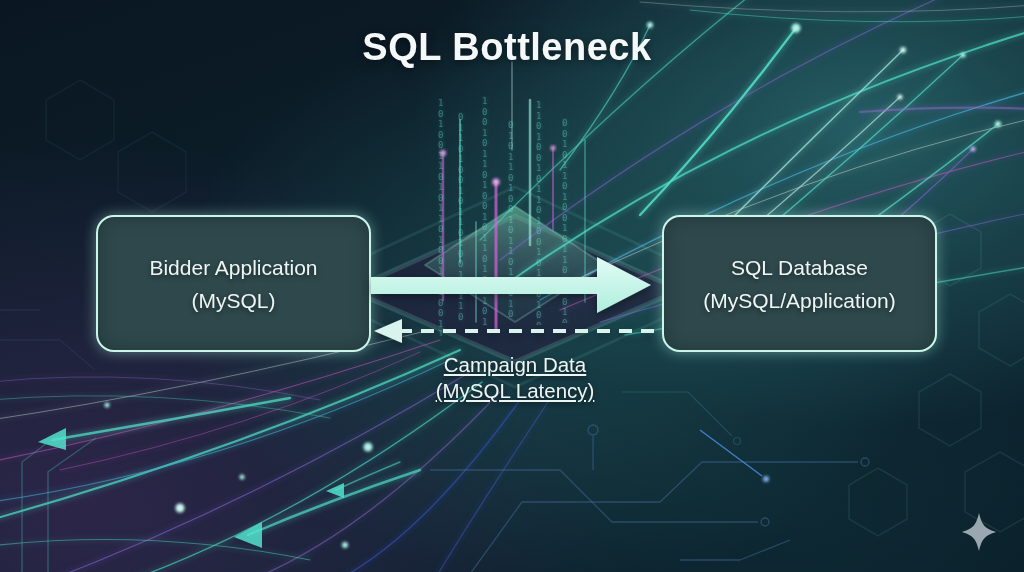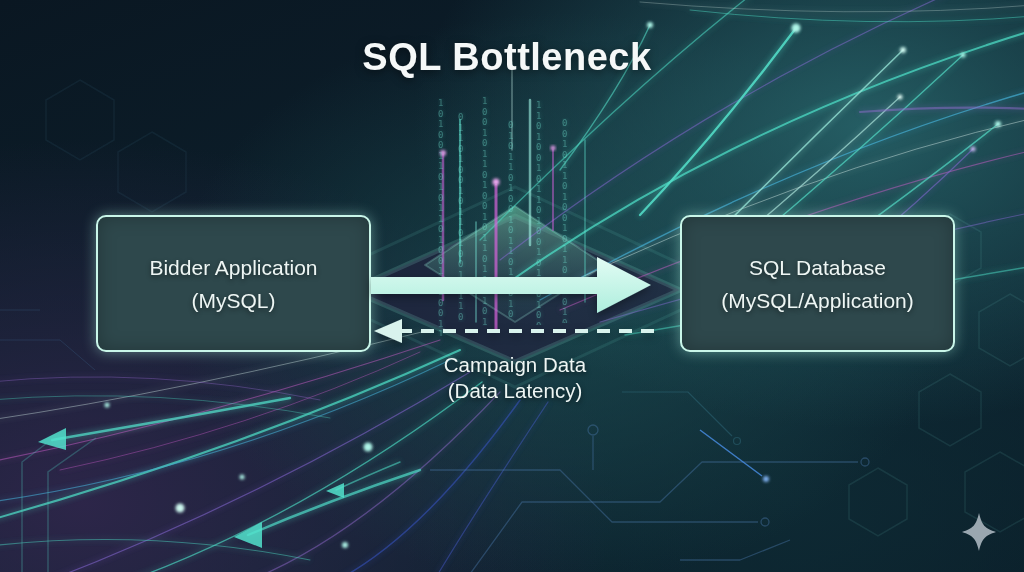--- a/index.html
+++ b/index.html
@@ -13,38 +13,38 @@
       radial-gradient(ellipse 500px 360px at 78% 88%, rgba(14,42,52,0.9), rgba(14,42,52,0) 80%),
       linear-gradient(160deg,#0a1722 0%,#0c1f2b 42%,#0d2430 70%,#0a1d28 100%);
   }
   .bg,.arrows{position:absolute;inset:0;pointer-events:none;}
   .bg{z-index:1;}
   .binary{z-index:2;position:absolute;width:10px;overflow:hidden;
     font-family:"DejaVu Sans Mono",monospace;font-size:9px;line-height:10.5px;
     color:rgba(120,235,215,0.38);word-break:break-all;
     text-shadow:0 0 4px rgba(90,220,200,0.35);}
   .title{
-    z-index:5;position:absolute;top:36px;left:0;width:1014px;margin:0;
+    z-index:5;position:absolute;top:26px;left:0;width:1014px;margin:0;
     text-align:center;font-size:38px;font-weight:700;letter-spacing:0.5px;
     color:var(--title,#f5f8f8);text-shadow:0 2px 8px rgba(0,0,0,0.5);}
   .node{
     z-index:4;position:absolute;top:215px;width:275px;height:137px;
     box-sizing:border-box;border:2.5px solid var(--box-border,#c9f6e9);
-    border-radius:10px;background:var(--box-fill,#2e484c);
+    border-radius:18px;background:var(--box-fill,#2e484c);
     box-shadow:0 0 14px rgba(170,240,222,0.45), inset 0 0 18px rgba(0,0,0,0.25);
     display:flex;flex-direction:column;align-items:center;justify-content:center;gap:4px;
     color:#eef6f4;font-size:21px;text-shadow:0 2px 5px rgba(0,0,0,0.45);}
   .node-left{left:96px;}
-  .node-right{left:680px;}
+  .node-right{left:662px;}
   .node .line{line-height:29px;}
   .arrows{z-index:6;}
   .edge-label{
     z-index:7;position:absolute;left:415px;top:352px;width:200px;
     text-align:center;color:#eef6f4;font-size:20.5px;line-height:26px;
-    text-shadow:0 2px 5px rgba(0,0,0,0.55);}
+    text-shadow:0 2px 5px rgba(0,0,0,0.55);text-decoration:underline;}
   .sparkle{z-index:8;position:absolute;left:957px;top:509px;width:44px;height:46px;}
 </style>
 </head>
 <body>
 
 <div class="stage">
 
   <svg class="bg" width="1024" height="572" viewBox="0 0 1024 572" aria-hidden="true">
     <defs>
       <filter id="blur4" x="-20%" y="-20%" width="140%" height="140%">
@@ -207,20 +207,20 @@
     </defs>
     <polygon points="371,277 597,277 597,257 651,285 597,313 597,294 371,294" fill="url(#arrowGrad)" filter="url(#arrowShadow)"></polygon>
     <g filter="url(#arrowShadow)">
       <line x1="654" y1="331" x2="402" y2="331" stroke="#d9f3ed" stroke-width="4" stroke-dasharray="13 9"></line>
       <polygon points="402,319 402,343 374,331" fill="#d9f3ed"></polygon>
     </g>
   </svg>
 
   <div class="edge-label">
     <div>Campaign Data</div>
-    <div>(Data Latency)</div>
+    <div>(MySQL Latency)</div>
   </div>
 
   <svg class="sparkle" viewBox="-22 -23 44 46" aria-hidden="true">
     <path d="M 0,-19 C 3,-6.5 6,-3.5 17,0 C 6,3.5 3,6.5 0,19 C -3,6.5 -6,3.5 -17,0 C -6,-3.5 -3,-6.5 0,-19 Z" fill="#9aa7b0"></path>
   </svg>
 
 </div>
 
 </body></html>

